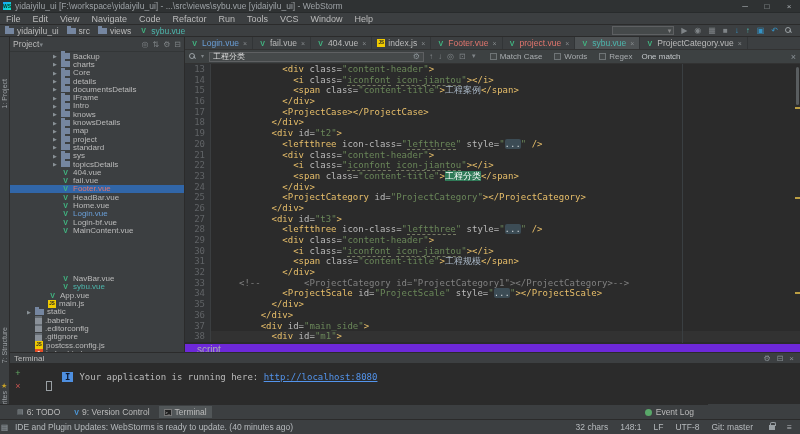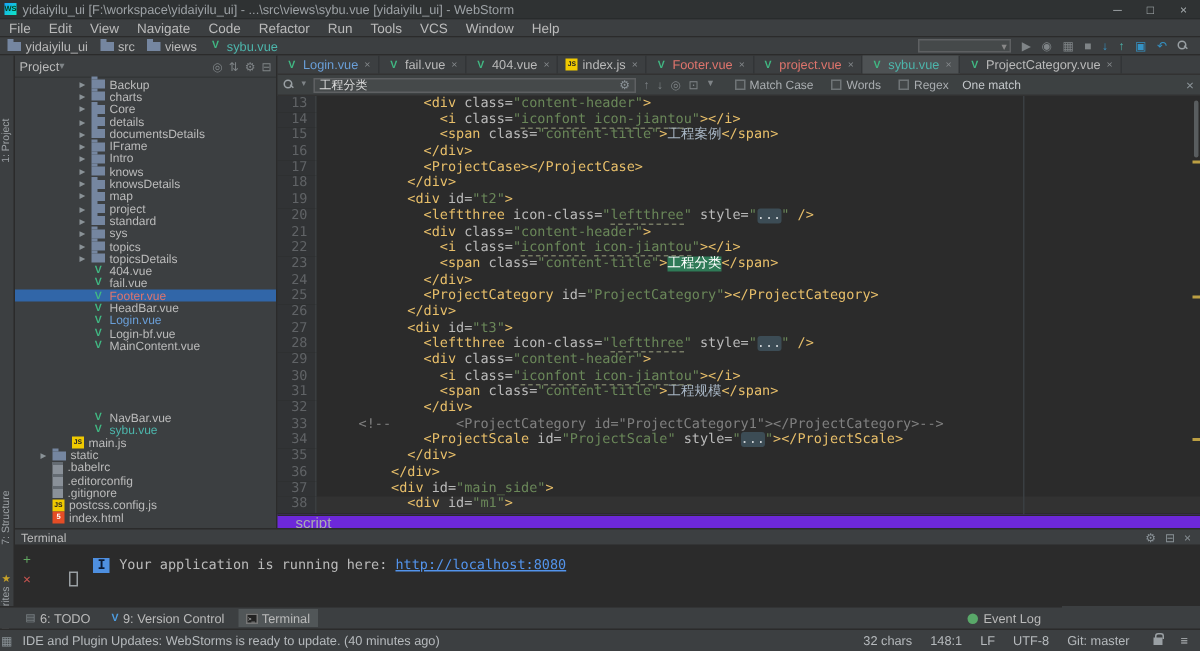--- a/index.html
+++ b/index.html
@@ -280,25 +280,20 @@
           <span>standard</span>
         </div>
         <div class="trow" style="padding-left: 43px;">
           <span class="arr">▶</span>
           <span class="folder-ico"></span>
           <span>sys</span>
         </div>
         <div class="trow" style="padding-left: 43px;">
           <span class="arr">▶</span>
           <span class="folder-ico"></span>
-          <span>topics</span>
-        </div>
-        <div class="trow" style="padding-left: 43px;">
-          <span class="arr">▶</span>
-          <span class="folder-ico"></span>
           <span>topicsDetails</span>
         </div>
         <div class="trow" style="padding-left: 43px;">
           <span class="arr"></span>
           <span class="vue-ico">V</span>
           <span>404.vue</span>
         </div>
         <div class="trow" style="padding-left: 43px;">
           <span class="arr"></span>
           <span class="vue-ico">V</span>
@@ -310,20 +305,25 @@
           <span class="t-red">Footer.vue</span>
         </div>
         <div class="trow" style="padding-left: 43px;">
           <span class="arr"></span>
           <span class="vue-ico">V</span>
           <span>HeadBar.vue</span>
         </div>
         <div class="trow" style="padding-left: 43px;">
           <span class="arr"></span>
           <span class="vue-ico">V</span>
+          <span>Home.vue</span>
+        </div>
+        <div class="trow" style="padding-left: 43px;">
+          <span class="arr"></span>
+          <span class="vue-ico">V</span>
           <span class="t-blue">Login.vue</span>
         </div>
         <div class="trow" style="padding-left: 43px;">
           <span class="arr"></span>
           <span class="vue-ico">V</span>
           <span>Login-bf.vue</span>
         </div>
         <div class="trow" style="padding-left: 43px;">
           <span class="arr"></span>
           <span class="vue-ico">V</span>
@@ -331,20 +331,25 @@
         </div>
         <div class="trow" style="padding-left: 43px; margin-top: 40px;">
           <span class="arr"></span>
           <span class="vue-ico">V</span>
           <span>NavBar.vue</span>
         </div>
         <div class="trow" style="padding-left: 43px;">
           <span class="arr"></span>
           <span class="vue-ico">V</span>
           <span class="t-teal">sybu.vue</span>
+        </div>
+        <div class="trow" style="padding-left: 30px;">
+          <span class="arr"></span>
+          <span class="vue-ico">V</span>
+          <span>App.vue</span>
         </div>
         <div class="trow" style="padding-left: 30px;">
           <span class="arr"></span>
           <span class="js-ico">JS</span>
           <span>main.js</span>
         </div>
         <div class="trow" style="padding-left: 17px;">
           <span class="arr">▶</span>
           <span class="folder-ico"></span>
           <span>static</span>

